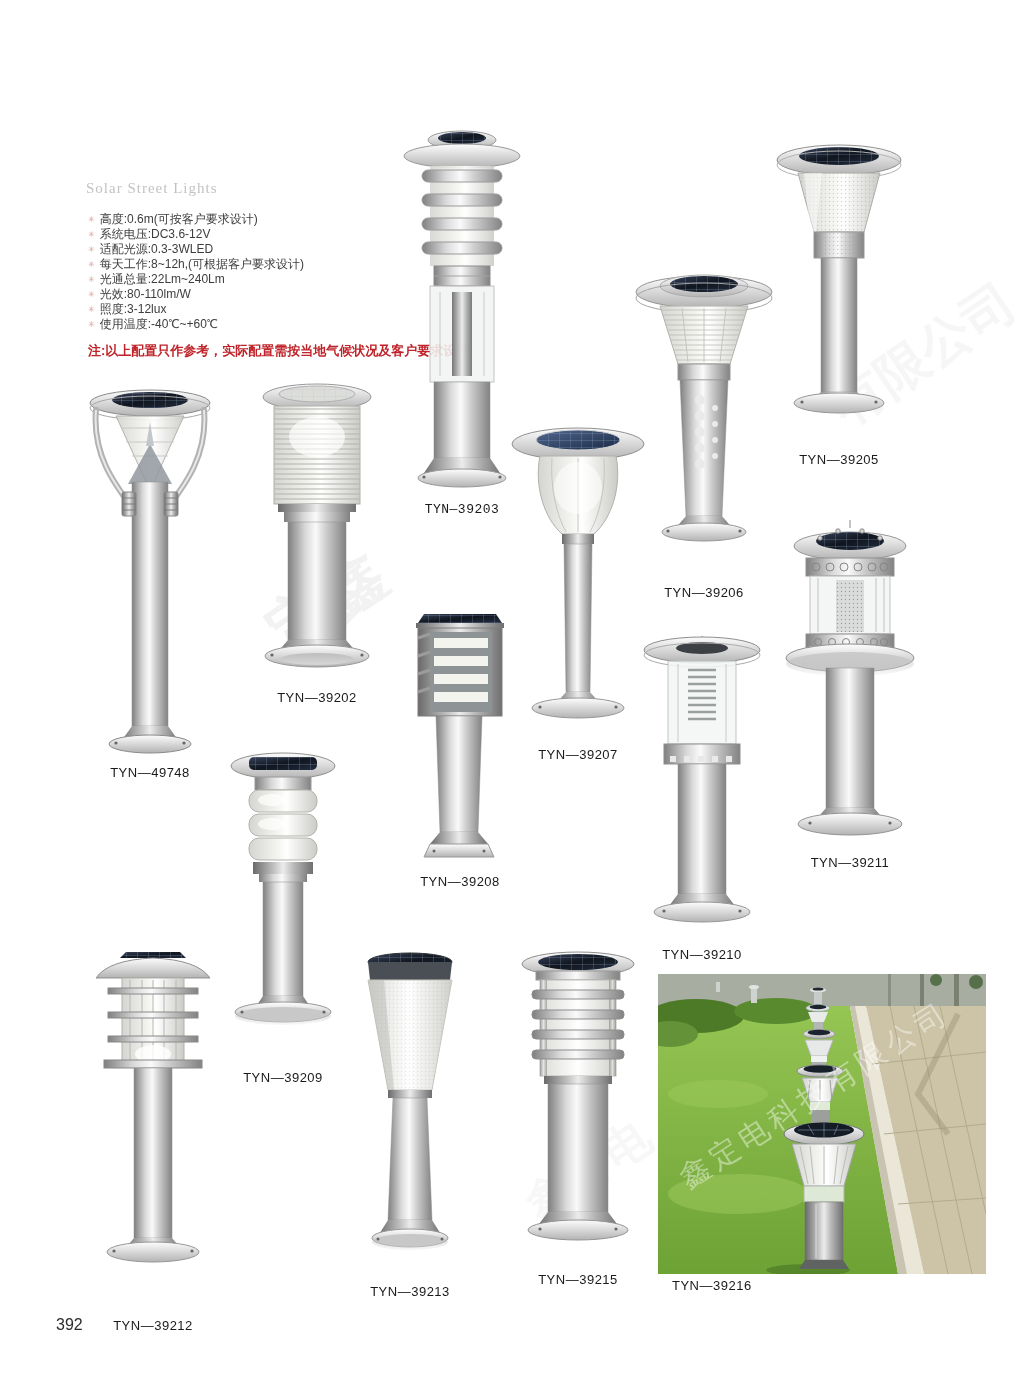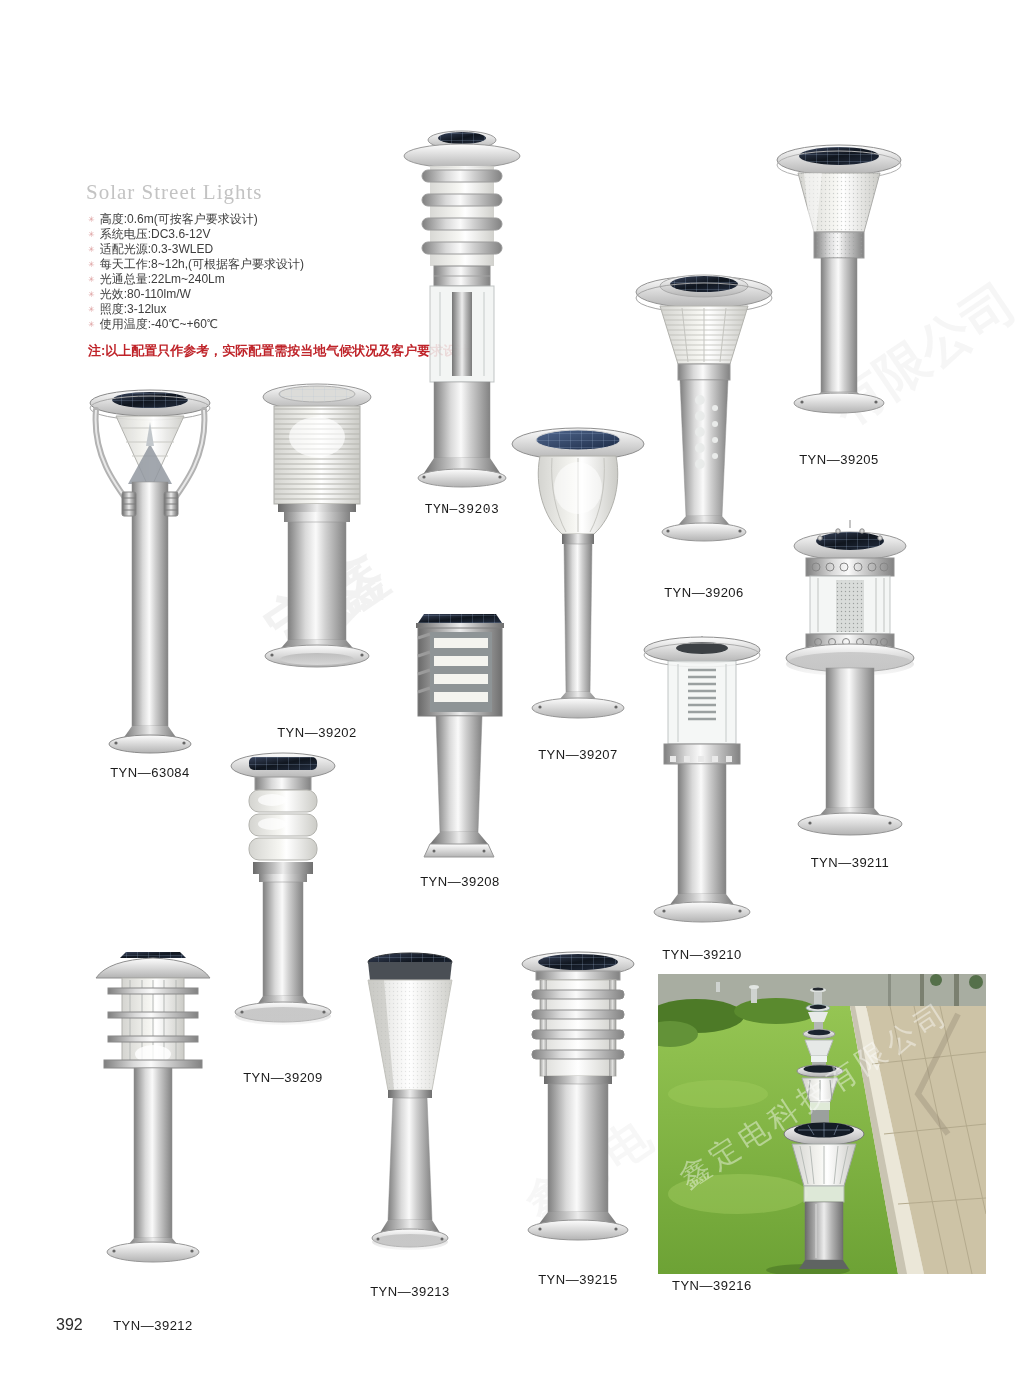--- a/index.html
+++ b/index.html
@@ -1,21 +1,21 @@
 <!DOCTYPE html>
 <html><head>
 <meta charset="utf-8">
 <style>
   html,body{margin:0;padding:0;background:#ffffff;}
   #canvas{position:relative;width:1024px;height:1380px;background:#ffffff;overflow:hidden;
           font-family:"Liberation Sans",sans-serif;}
   
   .title{position:absolute;left:86px;top:138px;font-size:33px;font-weight:bold;
          color:#a6242c;letter-spacing:4px;}
-  .subtitle{position:absolute;left:86px;top:180px;font-size:21px;color:#c3c3c3;
+  .subtitle{position:absolute;left:86px;top:180px;font-size:15px;color:#c3c3c3;
             font-family:"Liberation Serif",serif;letter-spacing:1px;}
   .specs{position:absolute;left:88px;top:212px;}
   .spec-row{display:flex;align-items:center;height:15px;font-size:12px;color:#3d3d3d;}
   .spec-bullet{font-size:8px;color:#dc9b9b;margin-right:5px;}
   .note{position:absolute;left:88px;top:342px;font-size:13px;font-weight:bold;color:#bf2329;}
   
   .product{position:absolute;display:flex;flex-direction:column;align-items:center;}
   .plabel{font-size:13px;color:#1a1a1a;letter-spacing:.5px;white-space:nowrap;margin-top:4px;}
   .plabel-left{align-self:flex-start;padding-left:14px;}
   .pagenum{position:absolute;left:56px;top:1316px;font-size:16px;color:#2b2b2b;}
@@ -147,24 +147,24 @@
       <polygon points="80,60 88,60 84,36" fill="#c2c7cb"></polygon>
       <rect x="66" y="96" width="36" height="244" fill="url(#gPole)" stroke="#909090" stroke-width=".5"></rect>
       <rect x="56" y="106" width="14" height="24" rx="2" fill="url(#gPoleD)" stroke="#888"></rect>
       <rect x="98" y="106" width="14" height="24" rx="2" fill="url(#gPoleD)" stroke="#888"></rect>
       <path d="M56,112h14 M56,118h14 M56,124h14 M98,112h14 M98,118h14 M98,124h14" stroke="#7d7d7d" stroke-width="1"></path>
       <path d="M66,340 L54,357 L114,357 L102,340 Z" fill="url(#gPoleD)"></path>
       <ellipse cx="84" cy="358" rx="41" ry="9" fill="url(#gDisc)" stroke="#8a8a8a"></ellipse>
       <circle cx="50" cy="357" r="1.6" fill="#666"></circle>
         <circle cx="118" cy="357" r="1.6" fill="#666"></circle>
     </svg>
-    <div class="plabel">TYN—63084</div>
-  </div>
-
-  <div class="product" style="left:258px;top:382px;width:118px;gap:35px;">
+    <div class="plabel">TYN—49748</div>
+  </div>
+
+  <div class="product" style="left:258px;top:382px;width:118px;">
     <svg width="118" height="296" viewBox="0 0 118 296">
       <ellipse cx="59" cy="15" rx="54" ry="13" fill="url(#gDisc)" stroke="#979797"></ellipse>
       <ellipse cx="59" cy="12" rx="38" ry="8" fill="#dcdcd9" stroke="#b0b0b0"></ellipse>
       <ellipse cx="59" cy="12" rx="38" ry="8" fill="url(#pGrid)" opacity=".6"></ellipse>
       <rect x="16" y="24" width="86" height="98" fill="url(#gGlass)" stroke="#b0b0ac"></rect>
       <rect x="16" y="24" width="86" height="98" fill="url(#pRibs)" opacity=".9"></rect>
       <ellipse cx="59" cy="55" rx="28" ry="20" fill="#ffffff" opacity=".65"></ellipse>
       <rect x="20" y="122" width="78" height="8" fill="url(#gPoleD)"></rect>
       <rect x="26" y="130" width="66" height="10" fill="url(#gPole)"></rect>
       <rect x="30" y="140" width="58" height="118" fill="url(#gPole)" stroke="#8f8f8f" stroke-width=".5"></rect>

